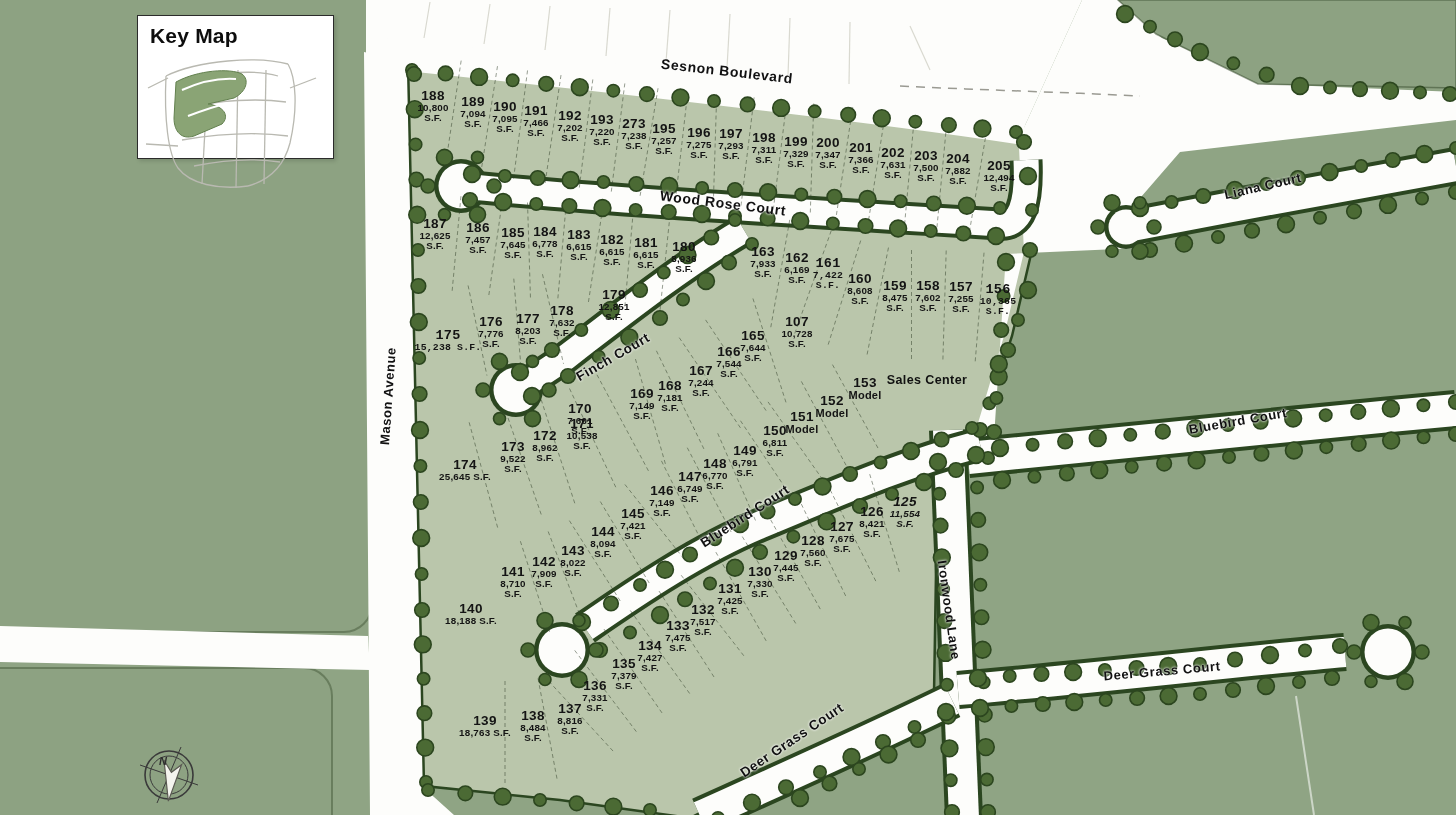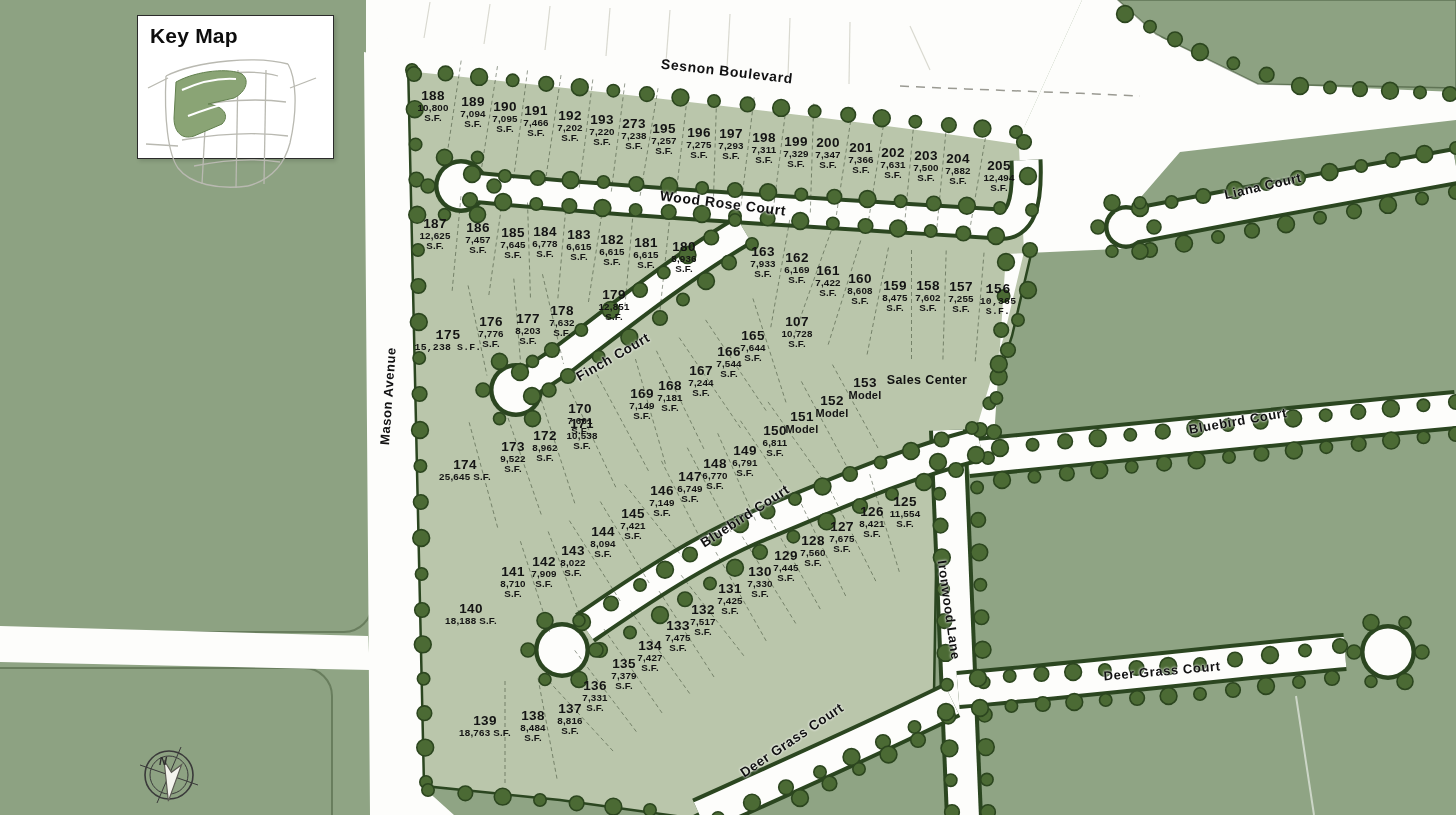--- a/index.html
+++ b/index.html
@@ -680,21 +680,21 @@
       <div class="lot" style="left: 763px; top: 262px;">
         <div class="lot-n">163</div>
         <div class="lot-sf">7,933</div>
         <div class="lot-sf">S.F.</div>
       </div>
       <div class="lot" style="left: 797px; top: 268px;">
         <div class="lot-n">162</div>
         <div class="lot-sf">6,169</div>
         <div class="lot-sf">S.F.</div>
       </div>
-      <div class="lot" style="left: 828px; top: 281px;">
+      <div class="lot" style="left: 828px; top: 274px; font-family: Liberation Mono, monospace;">
         <div class="lot-n">161</div>
         <div class="lot-sf">7,422</div>
         <div class="lot-sf">S.F.</div>
       </div>
       <div class="lot" style="left: 860px; top: 289px;">
         <div class="lot-n">160</div>
         <div class="lot-sf">8,608</div>
         <div class="lot-sf">S.F.</div>
       </div>
       <div class="lot" style="left: 895px; top: 296px;">
@@ -918,21 +918,21 @@
       <div class="lot" style="left: 842px; top: 537px;">
         <div class="lot-n">127</div>
         <div class="lot-sf">7,675</div>
         <div class="lot-sf">S.F.</div>
       </div>
       <div class="lot" style="left: 872px; top: 522px;">
         <div class="lot-n">126</div>
         <div class="lot-sf">8,421</div>
         <div class="lot-sf">S.F.</div>
       </div>
-      <div class="lot" style="left: 905px; top: 512px;">
+      <div class="lot" style="left: 905px; top: 512px; font-style: italic;">
         <div class="lot-n">125</div>
         <div class="lot-sf">11,554</div>
         <div class="lot-sf">S.F.</div>
       </div>
       <div class="street-label" style="left: 727px; top: 71px; font-size: 14px; transform: translate(-50%, -50%) rotate(6.5deg);">Sesnon Boulevard</div>
       <div class="street-label" style="left: 723px; top: 203px; font-size: 14px; transform: translate(-50%, -50%) rotate(7deg);">Wood Rose Court</div>
       <div class="street-label" style="left: 388px; top: 396px; font-size: 13px; transform: translate(-50%, -50%) rotate(-86deg);">Mason Avenue</div>
       <div class="street-label" style="left: 613px; top: 357px; font-size: 13.5px; transform: translate(-50%, -50%) rotate(-30deg);">Finch Court</div>
       <div class="street-label" style="left: 1263px; top: 186px; font-size: 13px; transform: translate(-50%, -50%) rotate(-13deg);">Liana Court</div>
       <div class="street-label" style="left: 1238px; top: 421px; font-size: 13px; transform: translate(-50%, -50%) rotate(-10deg);">Bluebird Court</div>

